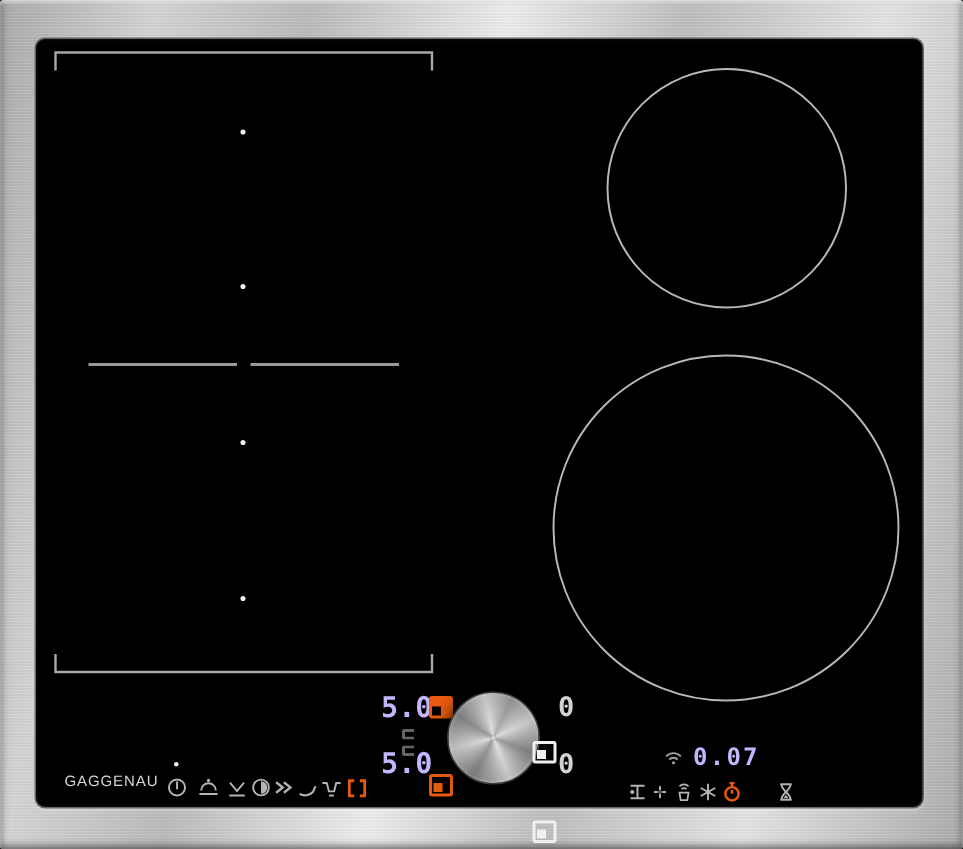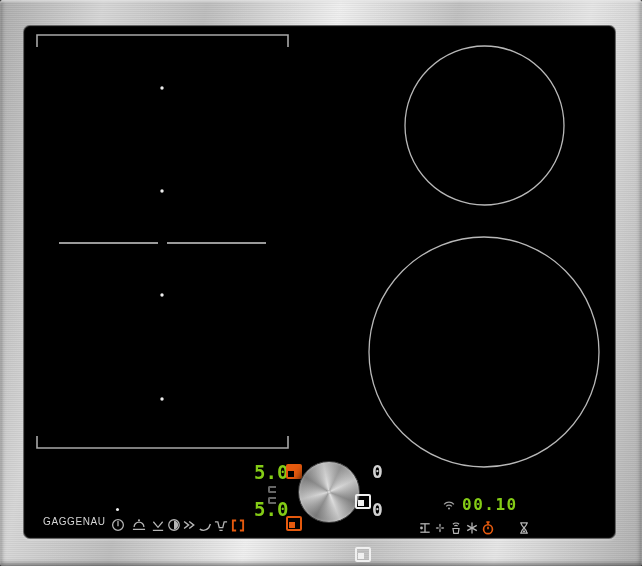--- a/index.html
+++ b/index.html
@@ -12,21 +12,21 @@
     box-shadow: inset 0 2px 2px rgba(255,255,255,.55), inset 0 -3px 4px rgba(0,0,0,.35),
                 inset 3px 0 4px rgba(0,0,0,.12), inset -3px 0 4px rgba(0,0,0,.12);
     font-family:"Liberation Sans", sans-serif;
   }
   .glass{
     position:absolute;left:24px;top:26px;width:591px;height:512px;background:#000;
     border-radius:6px;border:1px solid #0a0a0a;
     box-shadow: 0 0 0 1px rgba(90,90,90,.9), 0 2px 3px rgba(255,255,255,.35), inset 0 0 18px rgba(0,0,0,.9);
   }
   .abs{position:absolute;}
-  .seg{font-family:"DejaVu Sans Mono", monospace;font-weight:bold;color:#84cc16;line-height:1;}
+  .seg{font-family:"DejaVu Sans Mono", monospace;font-weight:bold;color:#c4b5fd;line-height:1;}
   .brand{color:#d6d6d6;font-size:10px;font-weight:normal;letter-spacing:.6px;}
   .pwr-dot{width:3px;height:3px;border-radius:50%;background:#f0f0f0;}
   .ficon{width:16px;height:16px;display:flex;align-items:center;justify-content:center;color:#b4b4b4;}
   .ficon svg{display:block;}
   .knob{
     width:62px;height:62px;border-radius:50%;border:1px solid #3c3c3c;
     background:
       radial-gradient(circle at 50% 40%, rgba(255,255,255,.22), rgba(0,0,0,.18) 72%),
       conic-gradient(from 25deg,#9a9a9a,#dedede 11%,#8e8e8e 24%,#ededed 37%,#909090 51%,#e0e0e0 64%,#858585 77%,#d8d8d8 90%,#9a9a9a);
     box-shadow:0 0 10px rgba(0,0,0,.95), inset 0 0 3px rgba(255,255,255,.35);
@@ -147,21 +147,21 @@
       <span class="squeeze">0</span>
     </div>
 
     <div class="abs ficon dim" style="left:416px;top:470px">
       <svg width="14" height="14" viewBox="0 0 12 12" stroke="currentColor" stroke-width="1.1" fill="none">
         <path d="M1.8,5.4 a5.6,5.6 0 0 1 8.4,0"></path>
           <path d="M3.6,7.2 a3.2,3.2 0 0 1 4.8,0"></path>
         <circle cx="6" cy="9" r="0.9" fill="currentColor" stroke="none"></circle>
       </svg>
     </div>
-    <div class="abs seg" style="left:437px;top:470px;font-size:16px;letter-spacing:1.5px">00.10</div>
+    <div class="abs seg" style="left:437px;top:470px;font-size:16px;letter-spacing:1.5px">0.07</div>
 
     <div class="abs ficon" style="left:392px;top:493px">
       <svg width="14" height="14" viewBox="0 0 12 12" stroke="currentColor" stroke-width="1.1" fill="none">
         <line x1="2" y1="2.4" x2="10" y2="2.4"></line>
           <line x1="2" y1="9.6" x2="10" y2="9.6"></line>
         <line x1="6" y1="2.4" x2="6" y2="9.6"></line>
         <circle cx="3" cy="6" r="1.2" fill="currentColor" stroke="none"></circle>
       </svg>
     </div>
     <div class="abs ficon" style="left:407px;top:493px">

